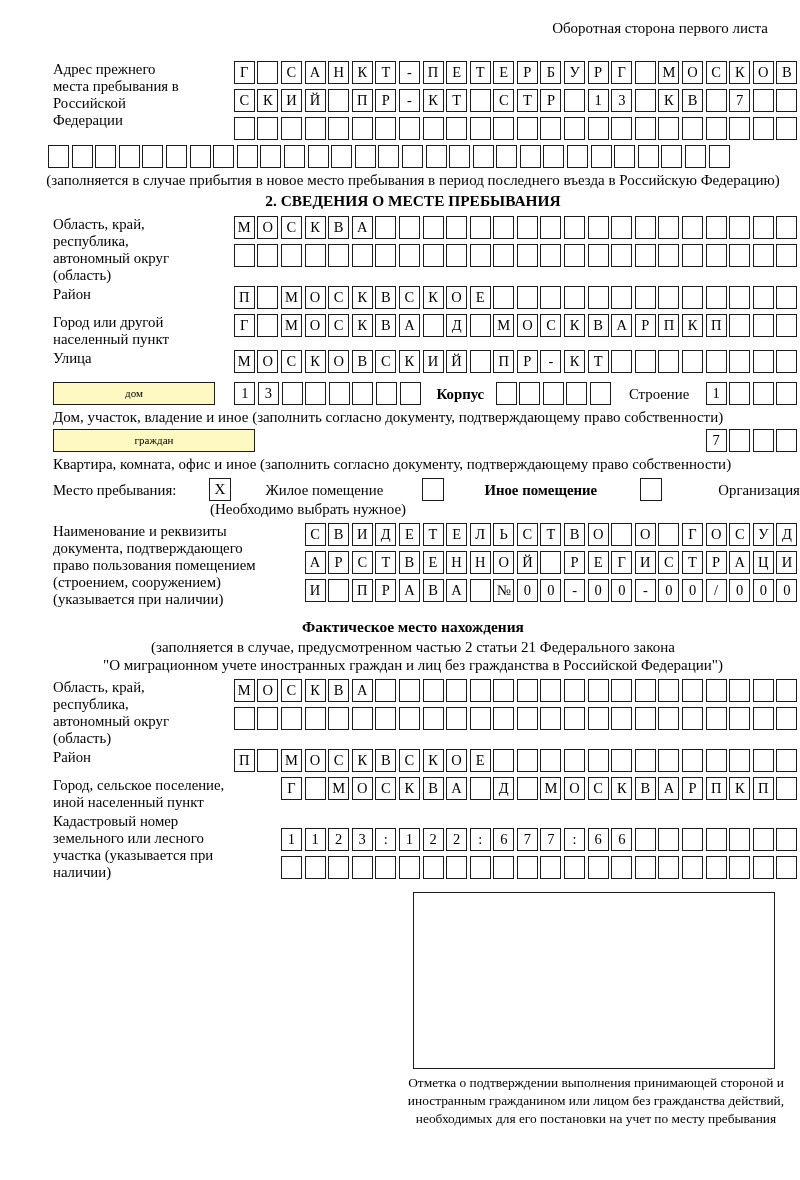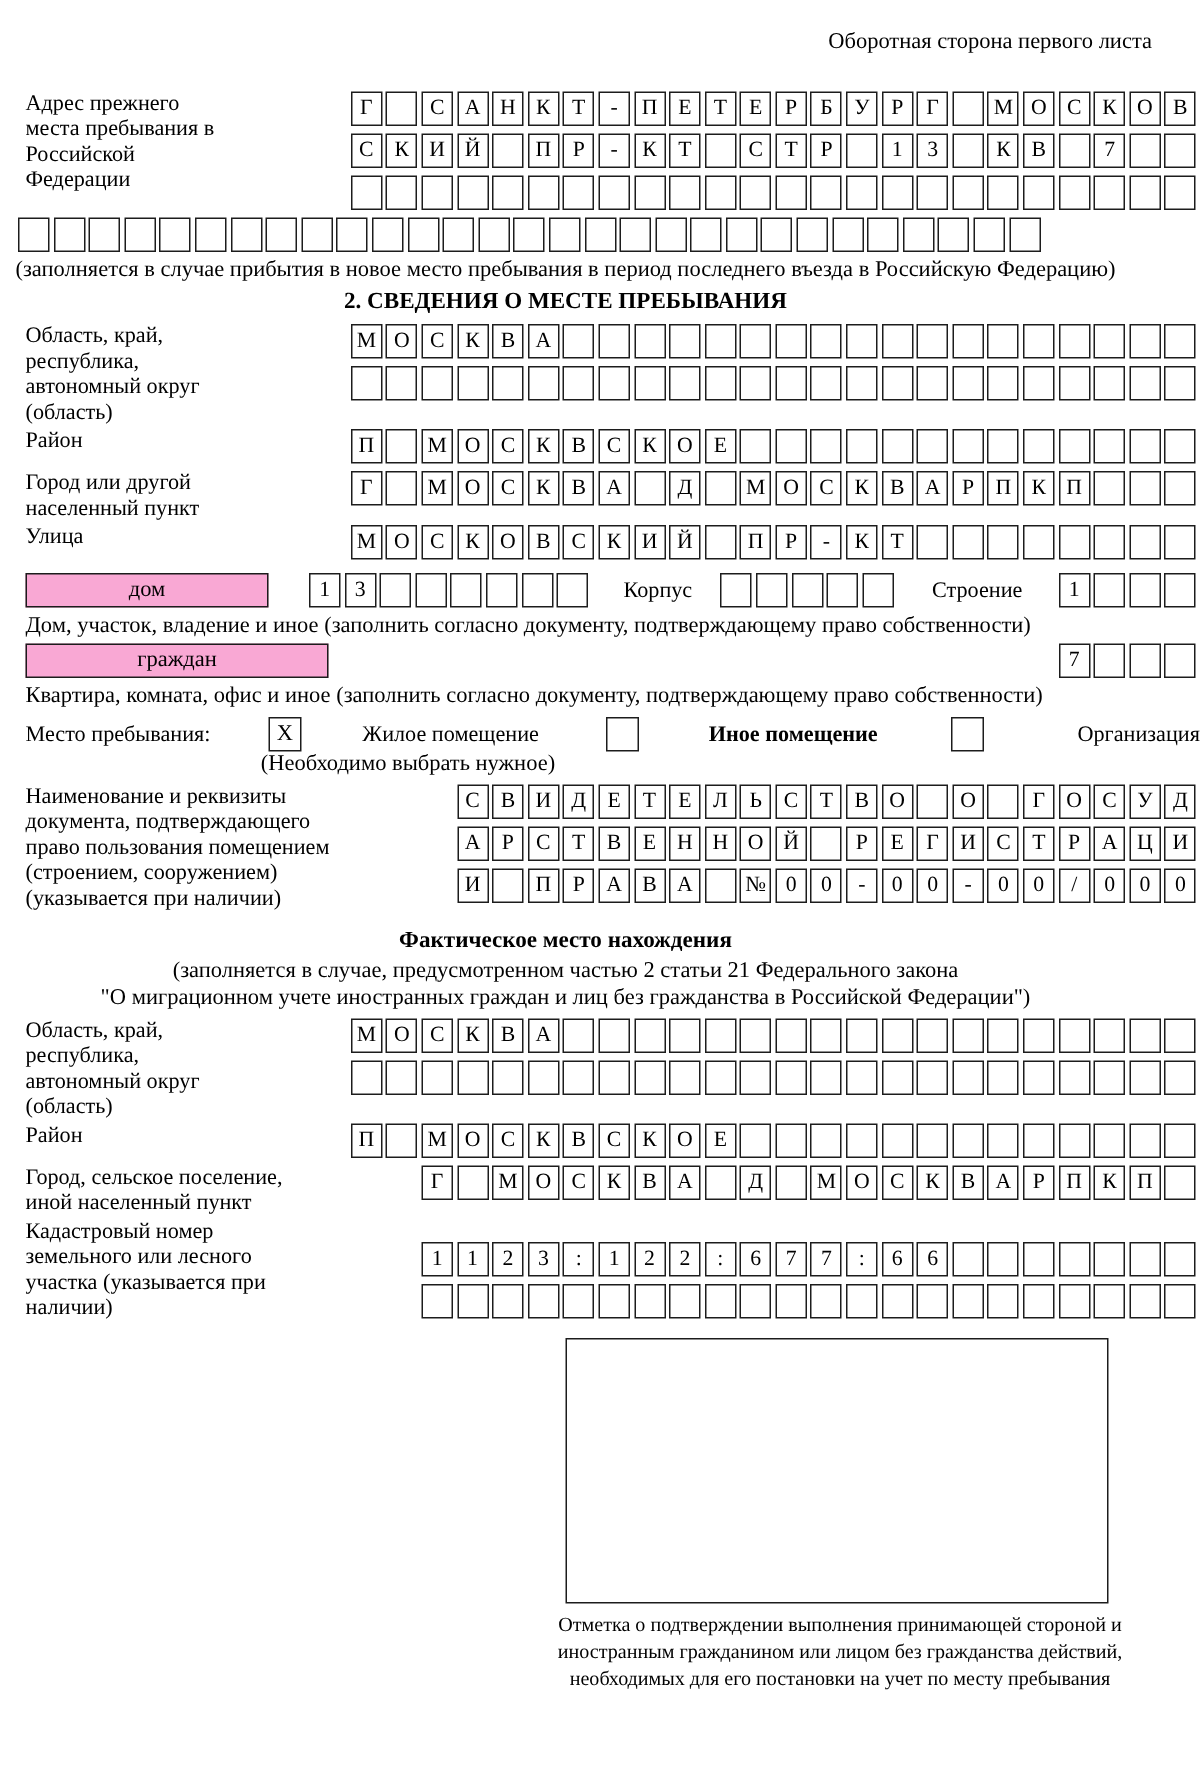--- a/index.html
+++ b/index.html
@@ -1,32 +1,32 @@
 <!DOCTYPE html>
 <html><head>
 <meta charset="utf-8">
 <style>
   html,body{margin:0;padding:0;background:#fff;}
   .page{position:relative;width:800px;height:1180px;background:#fff;box-sizing:border-box;
-        padding:16px 0 0 17px;font-family:"Liberation Serif",serif;color:#000;overflow:hidden;}
+        padding:16px 0 0 53px;font-family:"Liberation Serif",serif;color:#000;overflow:hidden;}
   .back-note{font-size:15px;text-align:right;padding-right:32px;margin-top:4px;}
   .frow{display:flex;align-items:flex-start;justify-content:space-between;}
   .flabel{font-size:14.8px;line-height:17px;flex:0 0 auto;}
   .rows{flex:0 0 auto;}
   .boxrow{display:flex;flex-wrap:nowrap;height:24.2px;margin-bottom:3.8px;}
   .cb{display:inline-flex;justify-content:center;align-items:center;flex:none;
       width:19px;height:21px;border:1.6px solid #1c1c1c;margin-right:2.6px;
       font-size:14.5px;line-height:1;background:#fff;}
   .chk{display:inline-flex;justify-content:center;align-items:center;flex:none;
       width:20px;height:21px;border:1.6px solid #1c1c1c;font-size:15px;}
   .cap{font-size:15px;line-height:15px;}
   .center{text-align:center;width:760px;margin-left:-20px;}
   .title{font-weight:bold;font-size:15.4px;line-height:18px;}
   .cellbox{border:1.6px solid #1c1c1c;height:21px;display:flex;align-items:center;
-      justify-content:center;font-size:15px;flex:none;background:#f9a8d4;}
+      justify-content:center;font-size:11px;flex:none;background:#fef9c3;}
   .inline-label{font-size:14.8px;line-height:24px;flex:none;}
   .w140{width:140px;} .w125{width:125px;} .w149{width:149px;} .w208{width:208px;}
   .w147{width:147px;} .w193{width:193px;}
   .mt2{margin-top:2px;} .mt4{margin-top:4px;} .mt6{margin-top:6px;} .mt8{margin-top:8px;}
   .mt10{margin-top:10px;} .mt24{margin-top:24px;} .mt15{margin-top:15px;}
   .row4{margin-left:-5px;}
   .mark-box{margin-left:360px;width:362px;height:177px;border:1.9px solid #1c1c1c;
       box-sizing:border-box;background:#fff;}
   .mark-cap{width:380px;margin-left:353px;text-align:center;font-size:13.4px;line-height:18px;margin-top:5px;}
 </style>
@@ -308,21 +308,21 @@
     <div class="boxrow" style="margin-left:10px;">
         <span class="cb">1</span>
         <span class="cb">3</span>
         <span class="cb"></span>
         <span class="cb"></span>
         <span class="cb"></span>
         <span class="cb"></span>
         <span class="cb"></span>
         <span class="cb"></span>
       </div>
-    <div class="inline-label" style="margin-left:4px;margin-right:2px;">Корпус</div>
+    <div class="inline-label" style="margin-left:4px;margin-right:2px;font-weight:bold;">Корпус</div>
     <div class="boxrow">
         <span class="cb"></span>
         <span class="cb"></span>
         <span class="cb"></span>
         <span class="cb"></span>
         <span class="cb"></span>
       </div>
     <div class="inline-label" style="margin-left:6px;margin-right:7px;">Строение</div>
     <div class="boxrow">
         <span class="cb">1</span>

